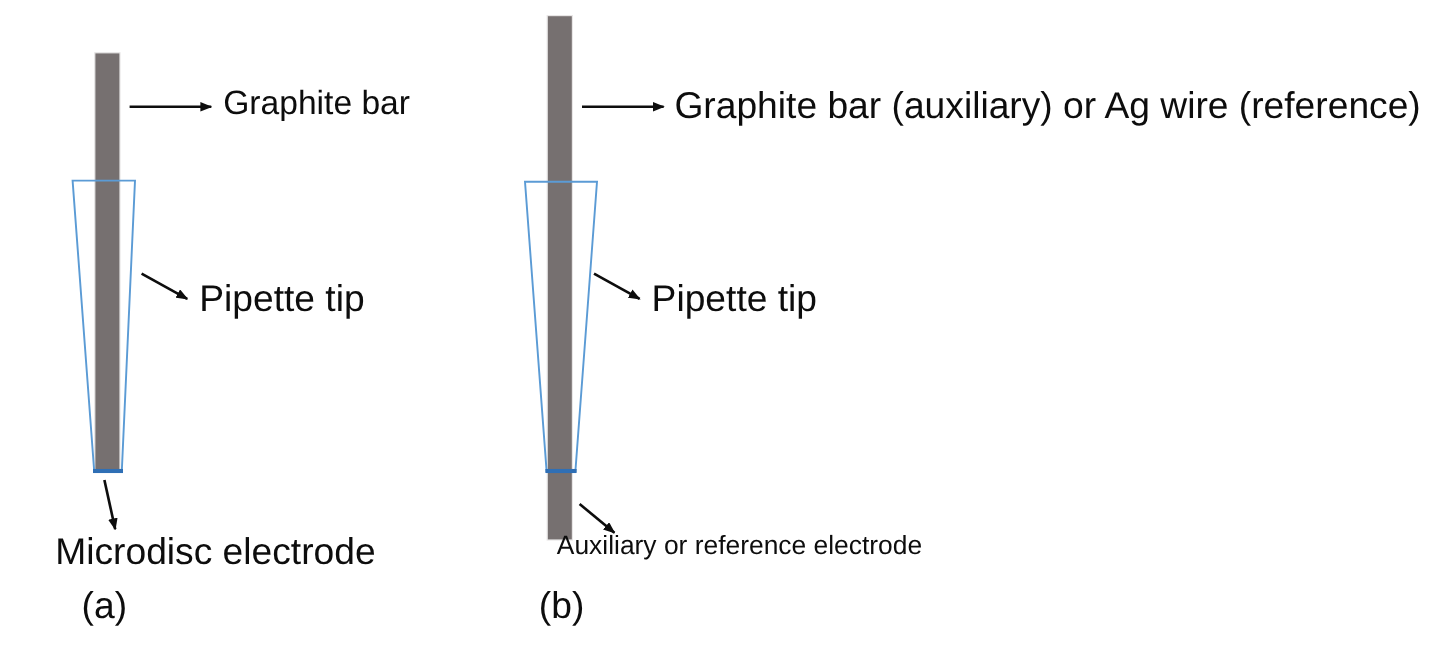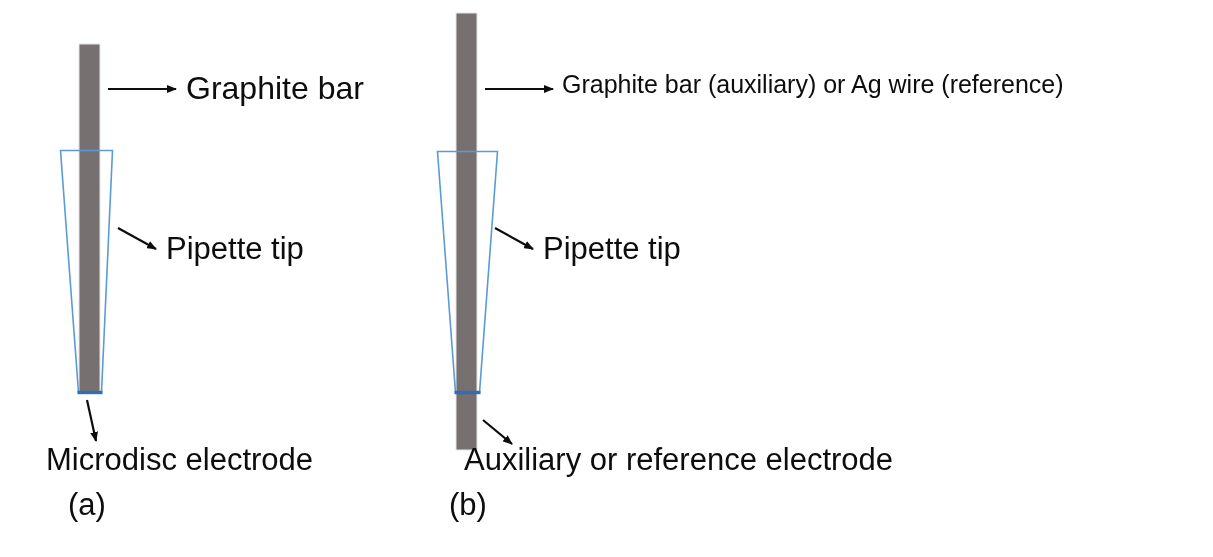--- a/index.html
+++ b/index.html
@@ -23,28 +23,28 @@
     height: 557px;
   }
   .fig-label {
     position: absolute;
     white-space: nowrap;
     color: #0d0d0d;
     font-family: "Liberation Sans", sans-serif;
     font-weight: 400;
     line-height: 1;
   }
-  .lbl-graphite-a  { left: 186px; top: 72px;  font-size: 32px; }
+  .lbl-graphite-a  { left: 186px; top: 72px;  font-size: 28px; }
   .lbl-pipette-a   { left: 166px; top: 233px; font-size: 31px; }
   .lbl-microdisc-a { left: 2px;   top: 444px; font-size: 31px; margin-left: 44px; }
   .lbl-panel-a     { left: 68px;  top: 489px; font-size: 31px; }
 
-  .lbl-graphite-b  { left: 562px; top: 72px;  font-size: 25px; }
+  .lbl-graphite-b  { left: 562px; top: 72px;  font-size: 31px; }
   .lbl-pipette-b   { left: 543px; top: 233px; font-size: 31px; }
-  .lbl-auxref-b    { left: 464px; top: 444px; font-size: 31px; }
+  .lbl-auxref-b    { left: 464px; top: 444px; font-size: 22px; }
   .lbl-panel-b     { left: 449px; top: 489px; font-size: 31px; }
 </style>
 </head>
 <body>
 
 <svg id="figure-canvas" viewBox="0 0 1213 557" width="1213" height="557">
 
   <defs>
     <marker id="arrowhead" markerWidth="10" markerHeight="8" refX="9" refY="4" orient="auto" markerUnits="userSpaceOnUse">
       <path d="M0,0 L10,4 L0,8 z" fill="#0d0d0d"></path>

